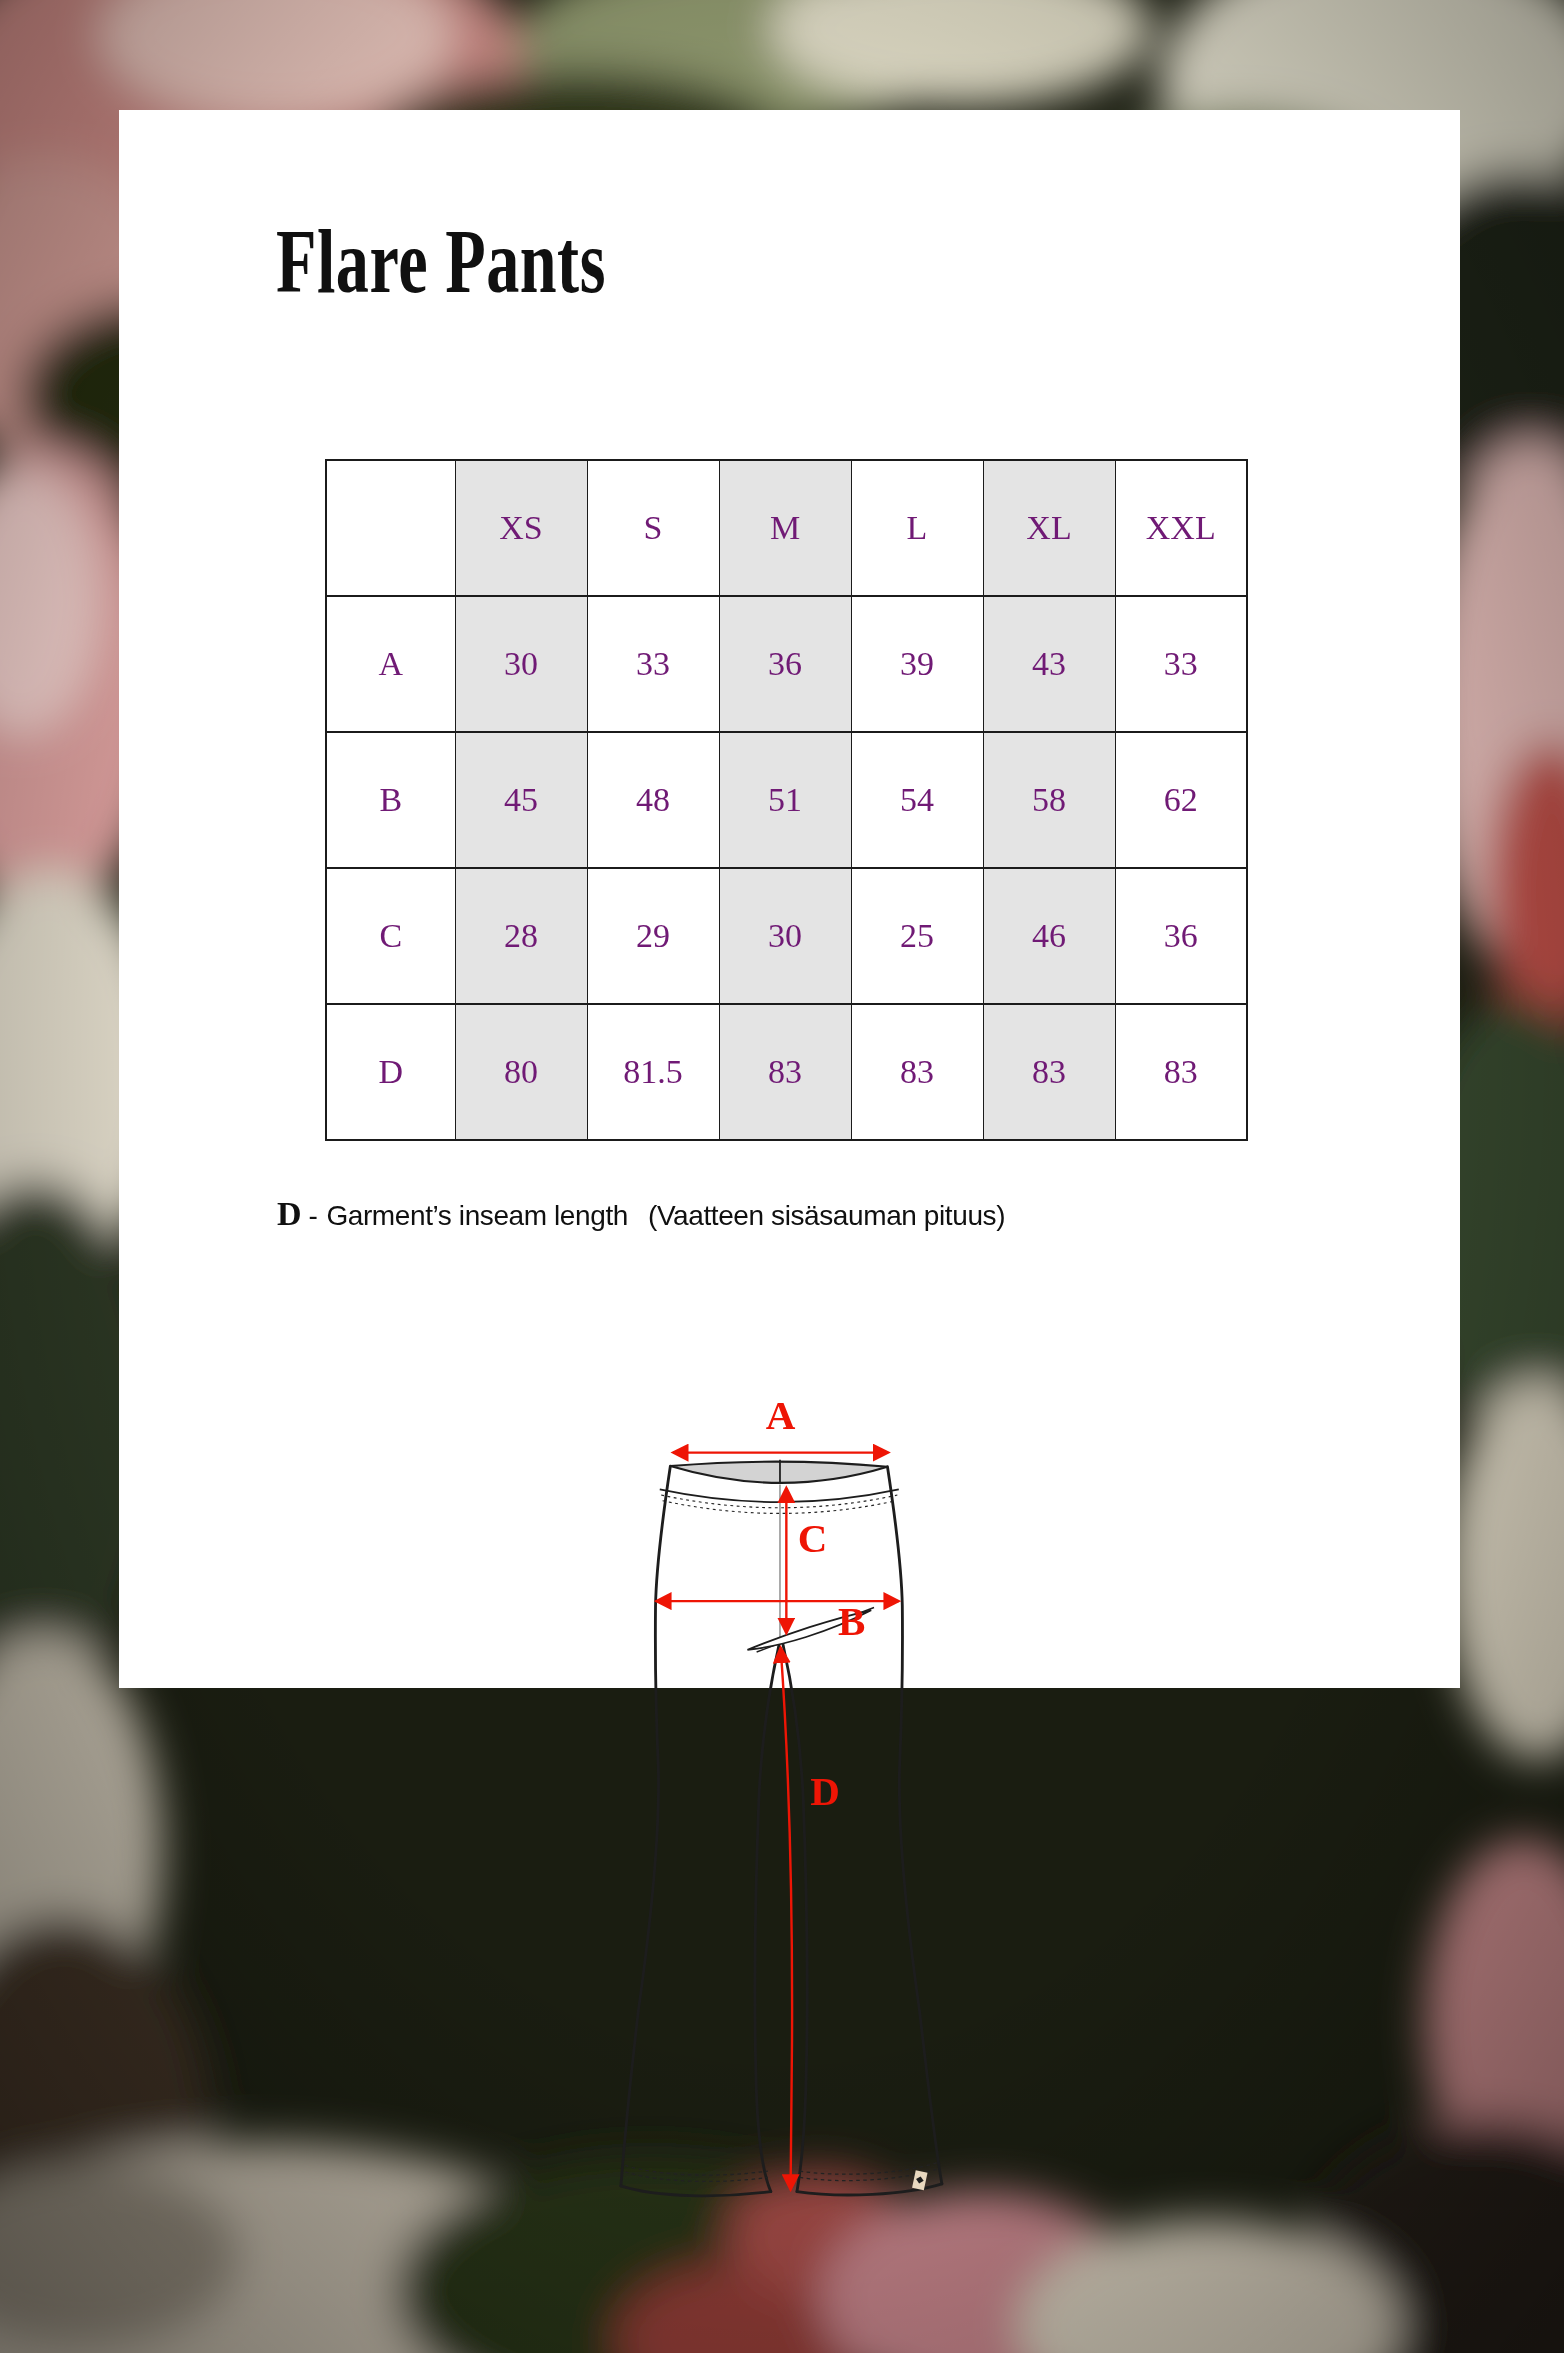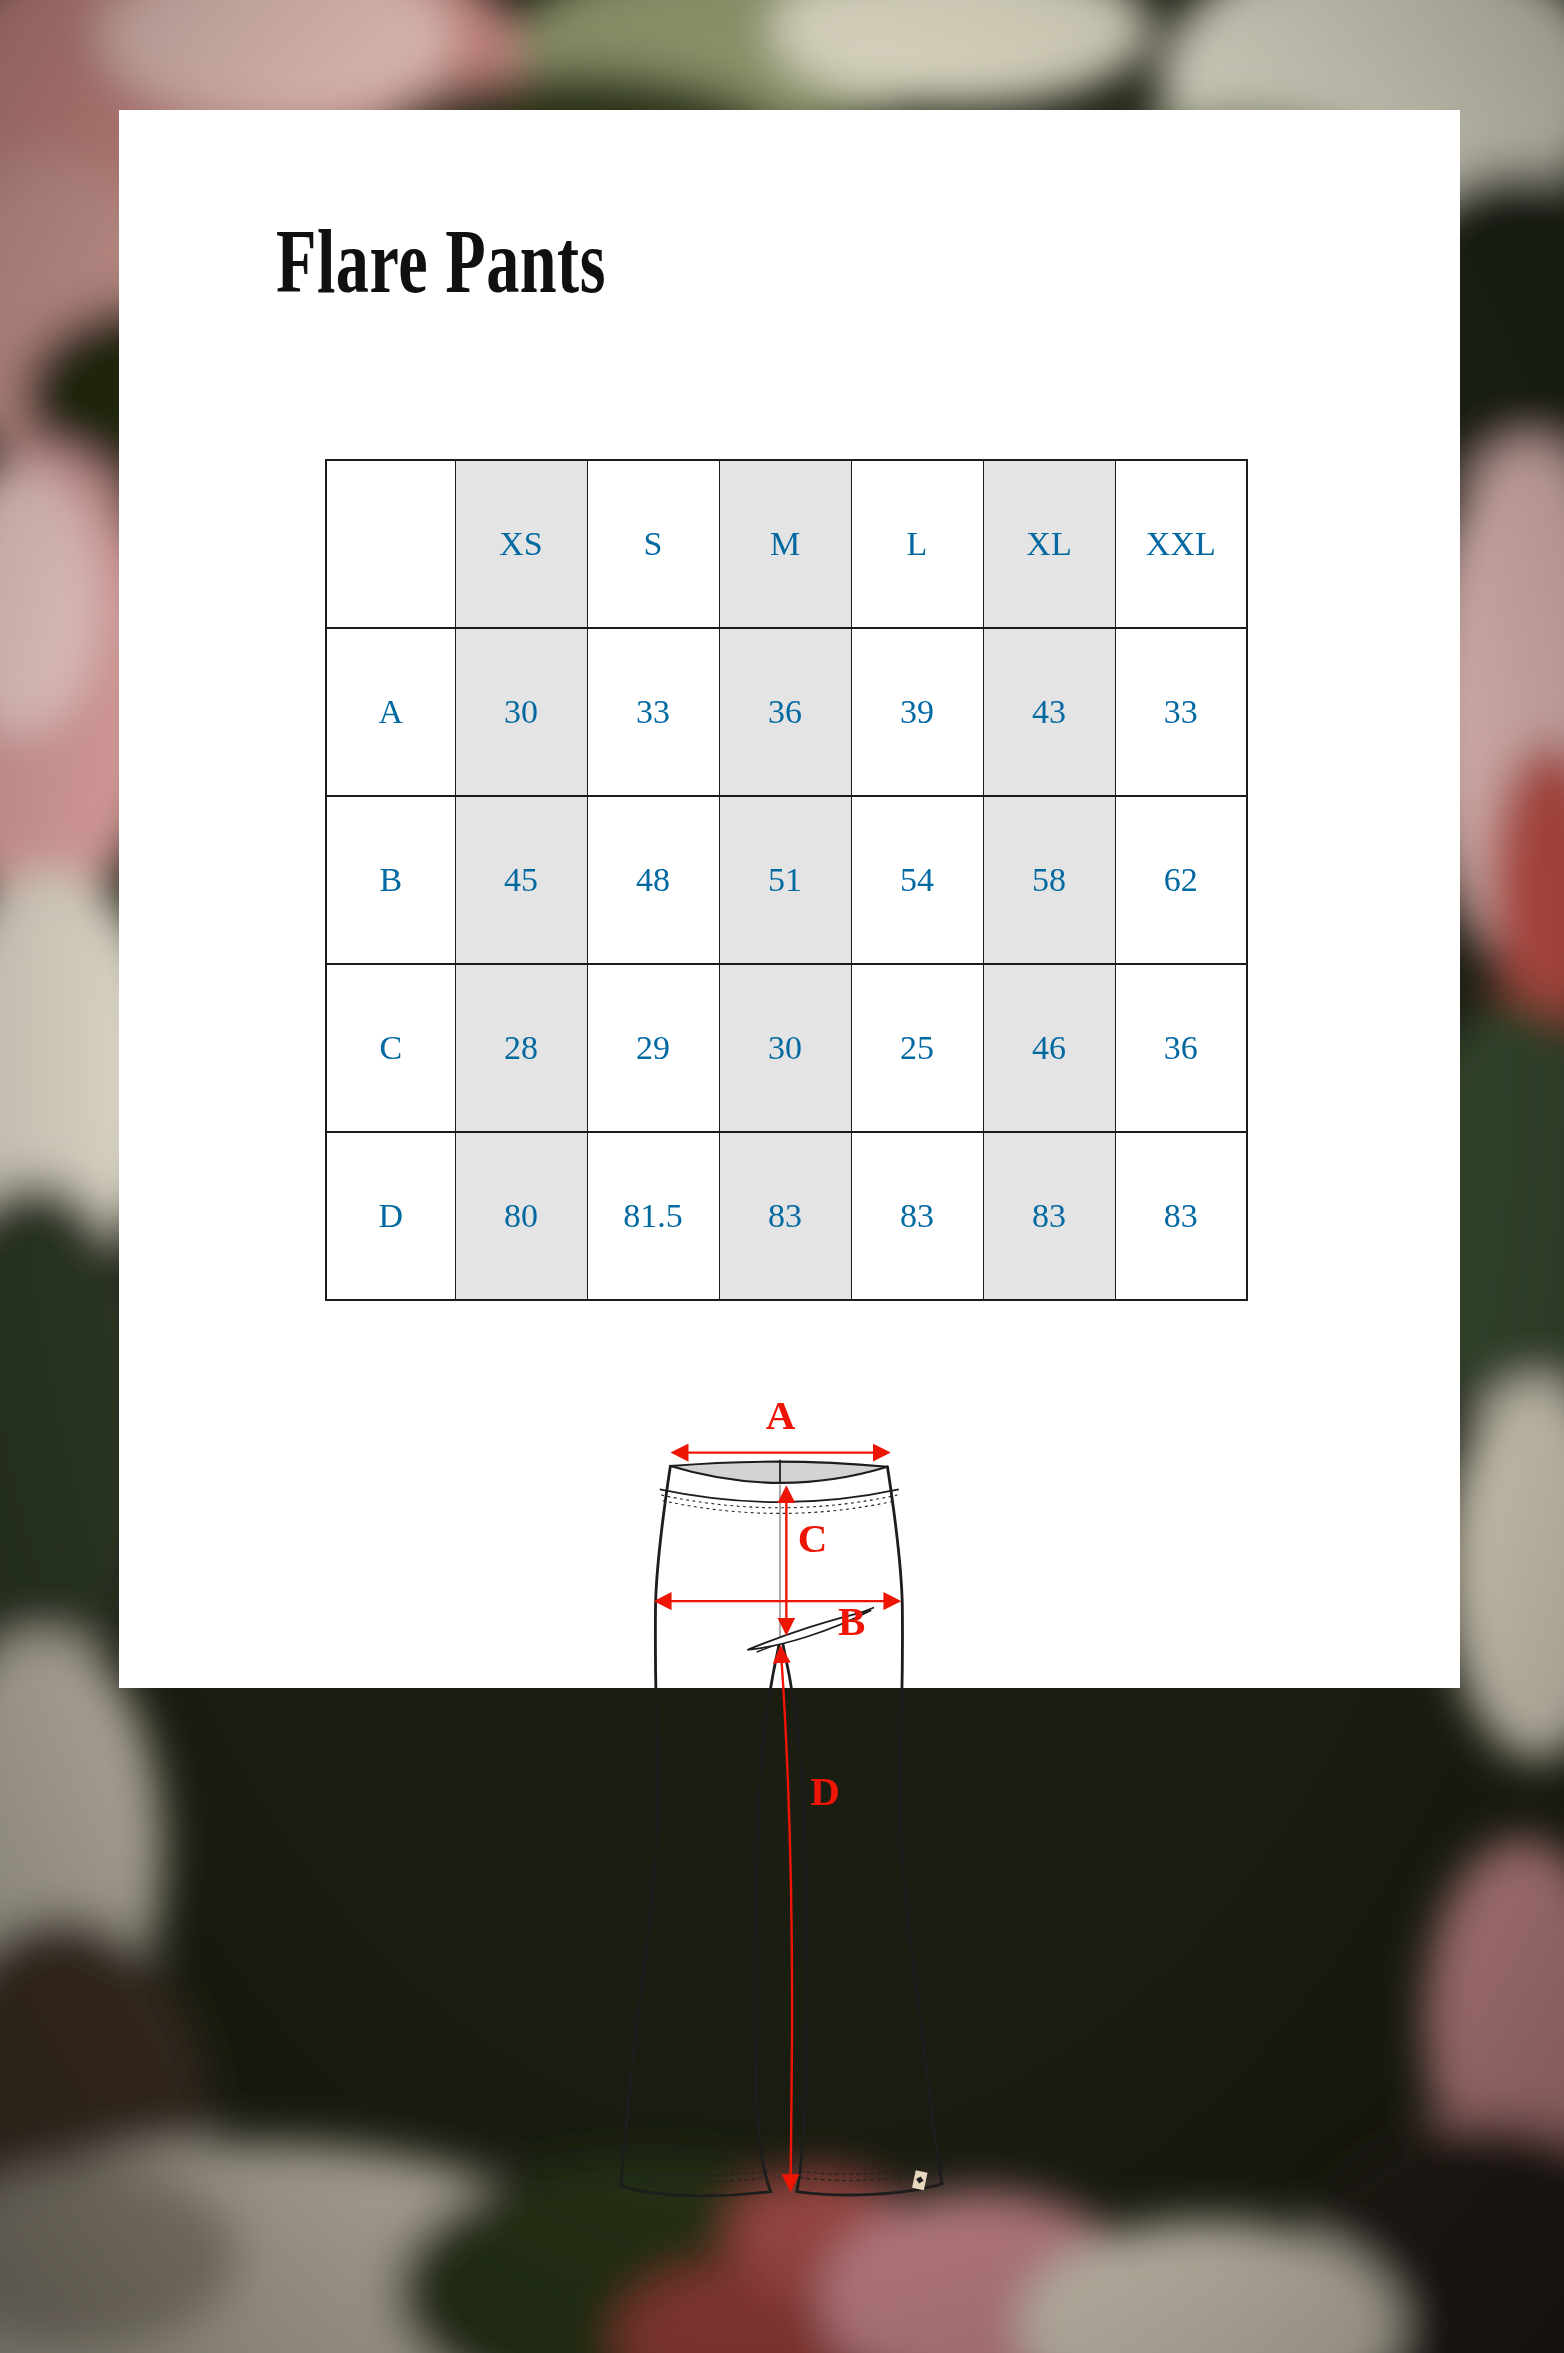--- a/index.html
+++ b/index.html
@@ -30,22 +30,22 @@
     position:absolute; left:206px; top:349px;
     border-collapse:collapse; table-layout:fixed;
     border:2.1px solid #1b1b1b;
   }
   table.size-table td {
     height:134px;
     border:1.4px solid #1b1b1b;
     border-top-width:2.8px; border-bottom-width:2.8px;
     text-align:center; vertical-align:middle;
     font-family:"Liberation Serif", serif;
-    font-size:34px; color:#0369a1;
-    padding:16px;
+    font-size:34px; color:#701a75;
+    padding:0;
   }
   td.shaded { background:#e4e4e4; }
   td.row-label { font-size:35px; }
 
   .legend { position:absolute; left:158px; top:1083px; color:#101010; }
   .legend-line { height:42px; line-height:42px; white-space:nowrap; }
   .legend-letter { font-family:"Liberation Serif", serif; font-weight:700; font-size:34px; }
   .legend-sep  { font-size:28px; margin:0 8.5px 0 7px; }
   .legend-en   { font-size:28px; letter-spacing:-0.4px; }
   .legend-fi   { font-size:28px; letter-spacing:-0.4px; margin-left:20px; }
@@ -168,20 +168,23 @@
       <td>81.5</td>
       <td class="shaded">83</td>
       <td>83</td>
       <td class="shaded">83</td>
       <td>83</td>
     </tr>
   </tbody>
     </table>
 
   <div class="legend">
+    <div class="legend-line">
+      <span class="legend-letter">D</span><span class="legend-sep">-</span><span class="legend-en">Garment’s inseam length</span><span class="legend-fi">(Vaatteen sisäsauman pituus)</span>
+    </div>
   </div>
 
   <svg class="diagram" viewBox="0 0 560 1210">
     <defs>
       <marker id="arrRed" viewBox="0 0 10 10" refX="8.5" refY="5" markerWidth="7.5" markerHeight="7.5" orient="auto-start-reverse">
         <path d="M0,0 L10,5 L0,10 z" fill="#ee1505"></path>
       </marker>
     </defs>
 
     <g fill="none" stroke="#1d1d1d" stroke-width="4" stroke-linecap="round">

